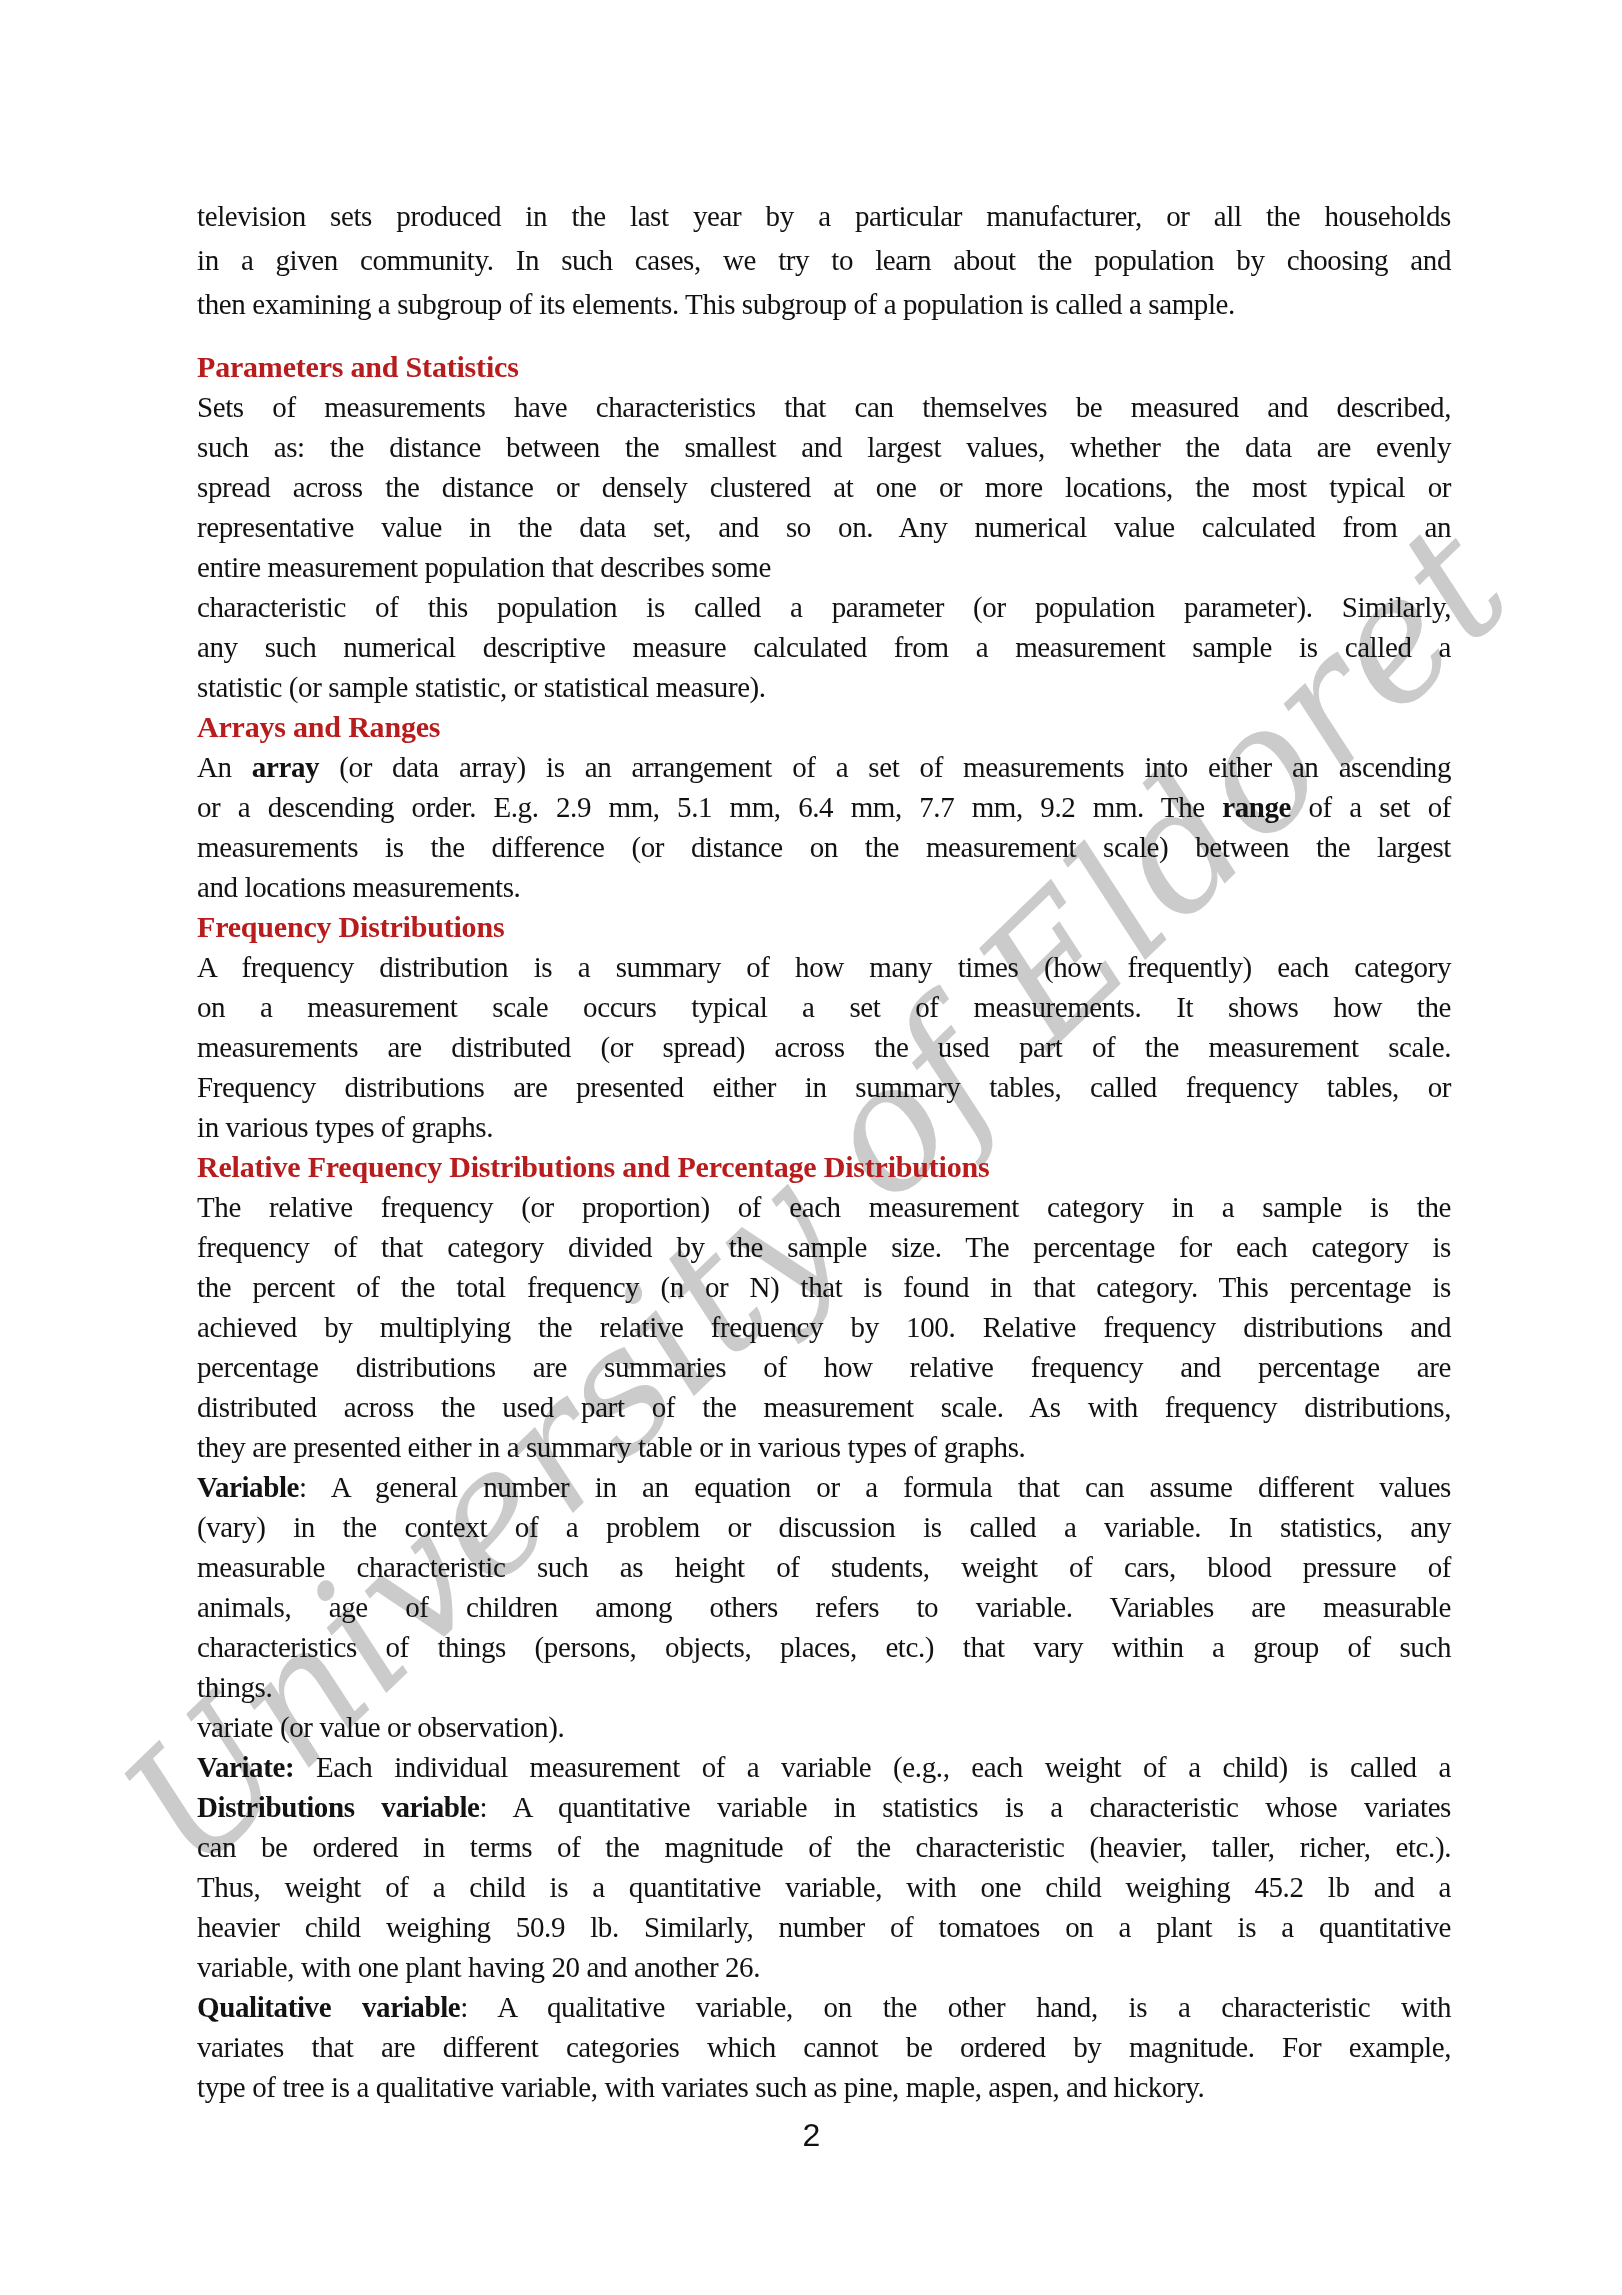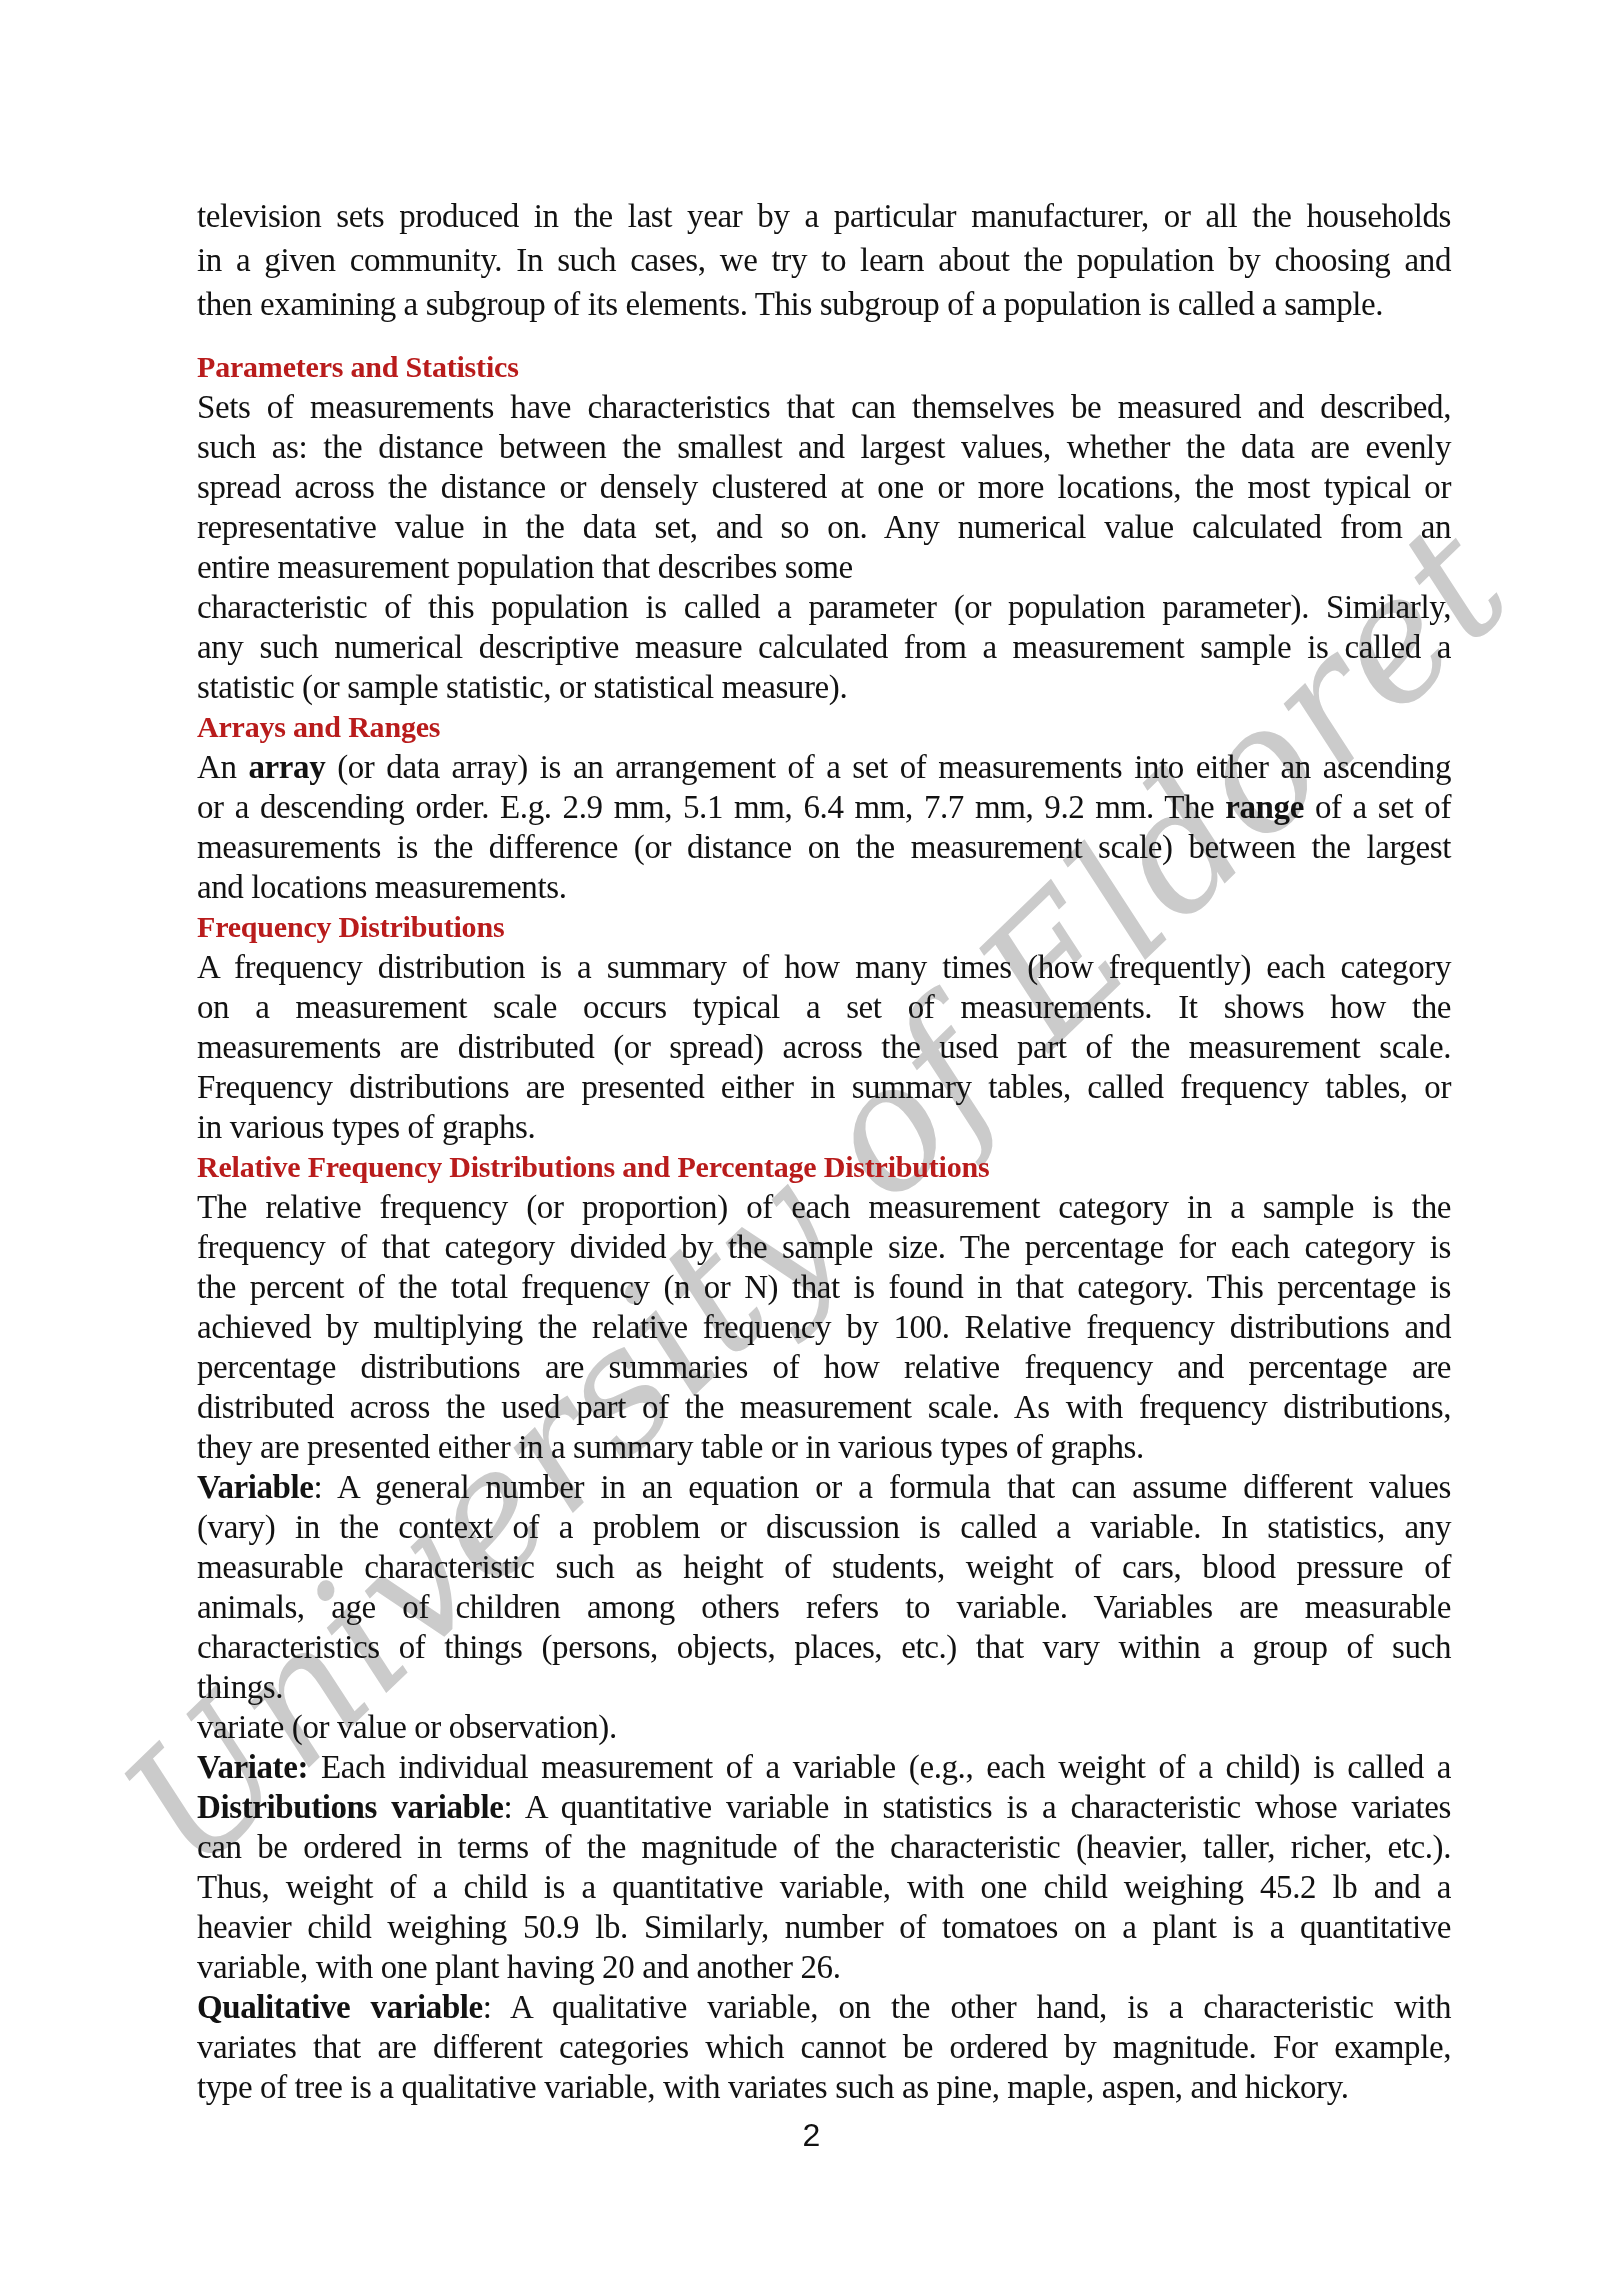--- a/index.html
+++ b/index.html
@@ -29,21 +29,21 @@
     user-select: none;
   }
   .content {
     position: absolute;
     left: 197px;
     top: 194px;
     width: 1254px;
     z-index: 1;
   }
   .line {
-    font-size: 33px;
+    font-size: 29px;
     line-height: 40px;
     letter-spacing: -0.4px;
     text-align: justify;
     text-align-last: justify;
     white-space: normal;
   }
   .block-0 .line { line-height: 44px; }
   .line.last {
     text-align: center;
     text-align-last: left;

